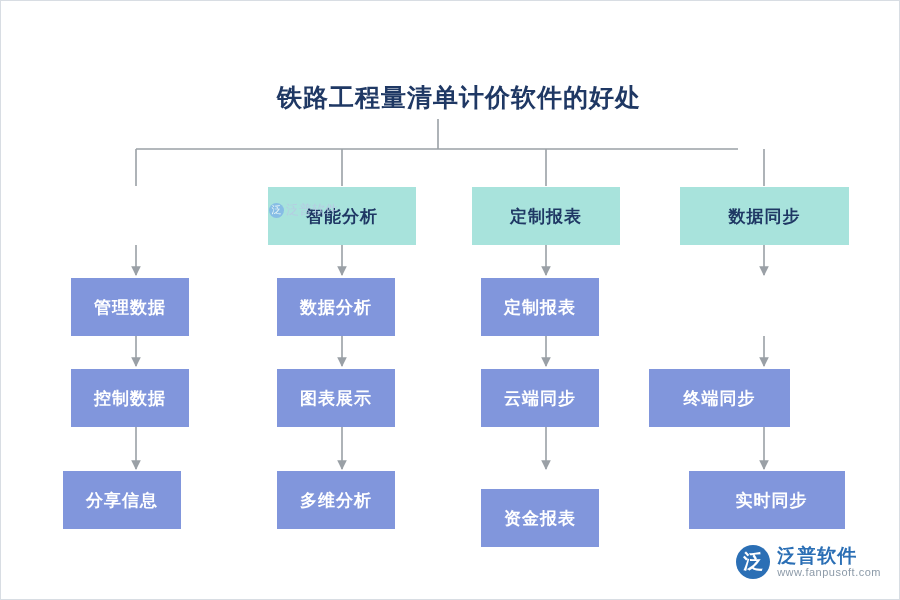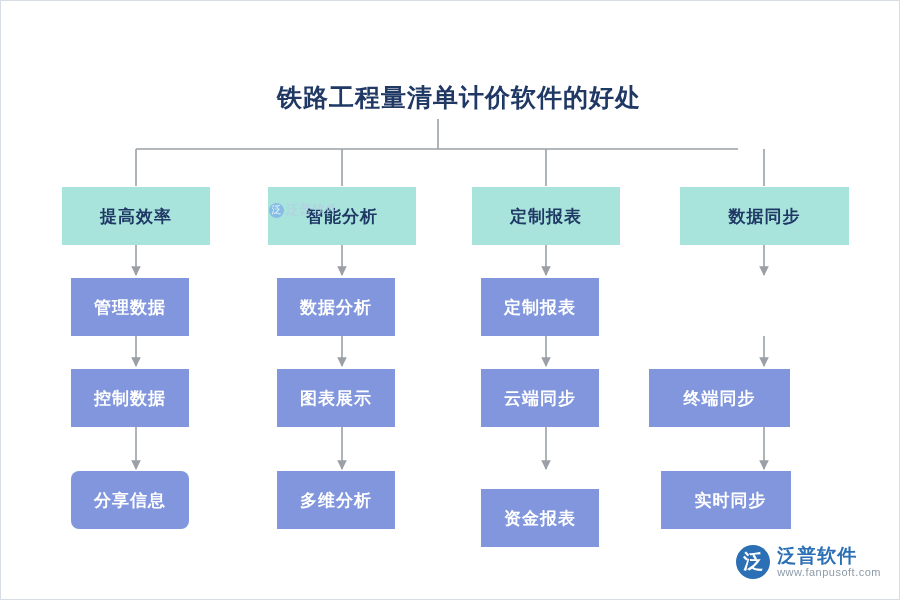--- a/index.html
+++ b/index.html
@@ -158,30 +158,27 @@
       <path d="M545,244 L545,274"></path>
       <path d="M545,335 L545,365"></path>
       <path d="M545,426 L545,468"></path>
 
       <path d="M763,244 L763,274"></path>
       <path d="M763,335 L763,365"></path>
       <path d="M763,426 L763,468"></path>
     </g>
   </svg>
 
-  <div class="node head" style="left:61px; top:186px;">
-    <span>提高效率</span>
-  </div>
   <div class="node sub" style="left:70px; top:277px;">
     <span>管理数据</span>
   </div>
   <div class="node sub" style="left:70px; top:368px;">
     <span>控制数据</span>
   </div>
-  <div class="node sub" style="left:70px; top:470px;border-radius:8px;">
+  <div class="node sub" style="left:62px; top:470px;">
     <span>分享信息</span>
   </div>
 
   <div class="node head" style="left:267px; top:186px;">
     <span>智能分析</span>
   </div>
   <div class="node sub" style="left:276px; top:277px;">
     <span>数据分析</span>
   </div>
   <div class="node sub" style="left:276px; top:368px;">
@@ -203,21 +200,21 @@
   <div class="node sub" style="left:480px; top:470px;margin-top:18px;">
     <span>资金报表</span>
   </div>
 
   <div class="node head" style="left:679px; top:186px; width:169px;">
     <span>数据同步</span>
   </div>
   <div class="node sub" style="left:648px; top:368px; width:141px;">
     <span>终端同步</span>
   </div>
-  <div class="node sub" style="left:660px; top:470px; width:130px;padding-left:9px;">
+  <div class="node sub" style="left:688px; top:470px; width:156px;padding-left:9px;">
     <span>实时同步</span>
   </div>
 
   <div id="watermark-center">
     <span class="wm-dot">泛</span>
     <span>泛普软件</span>
   </div>
 
   <div id="logo">
     <span class="logo-mark">泛</span>

